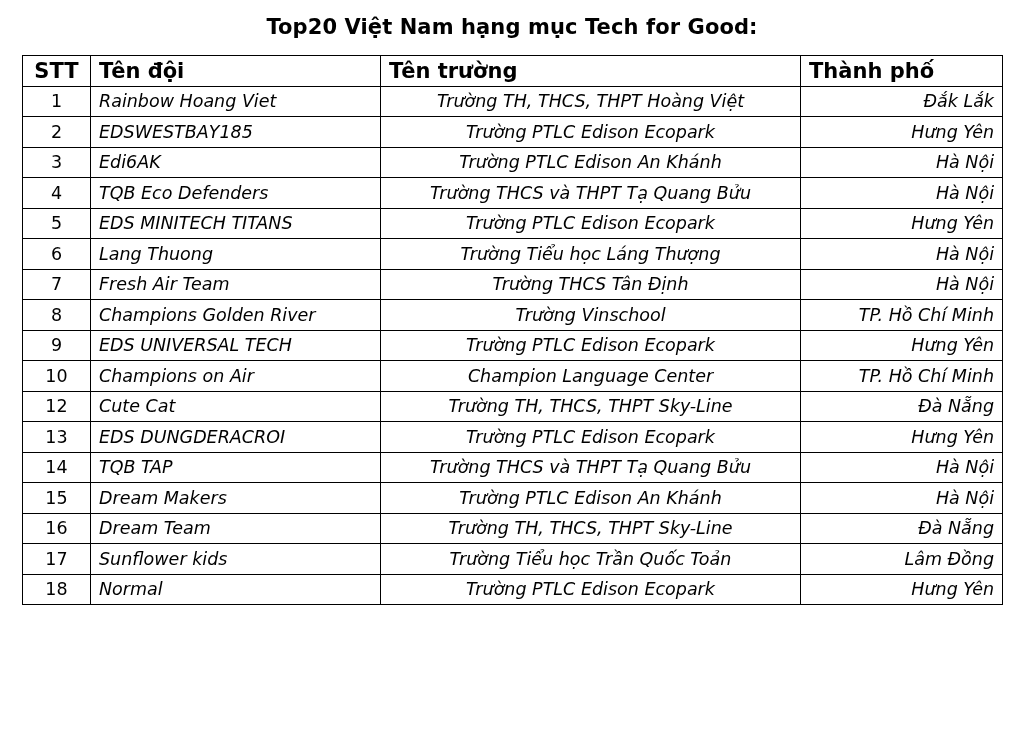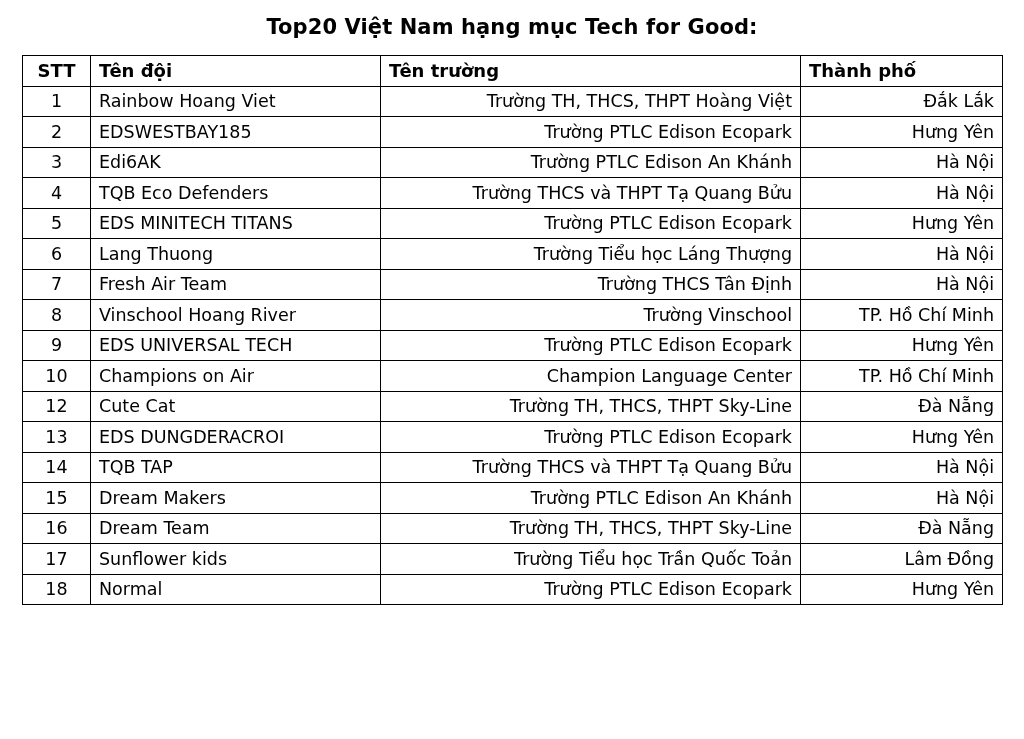--- a/index.html
+++ b/index.html
@@ -45,29 +45,29 @@
     padding: 2px 8px;
     height: 30.5px;
     vertical-align: middle;
     font-weight: normal;
     box-sizing: border-box;
     white-space: nowrap;
     overflow: hidden;
   }
   table.ranking thead th {
     font-weight: bold;
-    font-size: 18px;
+    font-size: 21px;
   }
   .col-stt   { width: 68px;  text-align: center; }
   .col-team  { width: 290px; text-align: left; }
-  .col-school{ width: 420px; text-align: right; }
+  .col-school{ width: 420px; text-align: center; }
   .col-city  { width: 202px; text-align: right; }
   td.col-stt { text-align: center; }
   th.col-team, th.col-school, th.col-city { text-align: left; padding-left: 12px; }
-  td.col-team, td.col-school, td.col-city { padding-left: 12px; }
+  td.col-team, td.col-school, td.col-city { padding-left: 12px; font-style: italic; }
 </style>
 </head>
 <body>
 
 <div class="page">
 
   <h1 class="doc-title">Top20 Việt Nam hạng mục Tech for Good:</h1>
 
   <div class="table-wrap">
     <table class="ranking">
@@ -117,21 +117,21 @@
             <td class="col-city">Hà Nội</td>
           </tr>
           <tr>
             <td class="col-stt">7</td>
             <td class="col-team">Fresh Air Team</td>
             <td class="col-school">Trường THCS Tân Định</td>
             <td class="col-city">Hà Nội</td>
           </tr>
           <tr>
             <td class="col-stt">8</td>
-            <td class="col-team">Vinschool Hoang River</td>
+            <td class="col-team">Champions Golden River</td>
             <td class="col-school">Trường Vinschool</td>
             <td class="col-city">TP. Hồ Chí Minh</td>
           </tr>
           <tr>
             <td class="col-stt">9</td>
             <td class="col-team">EDS UNIVERSAL TECH</td>
             <td class="col-school">Trường PTLC Edison Ecopark</td>
             <td class="col-city">Hưng Yên</td>
           </tr>
           <tr>

